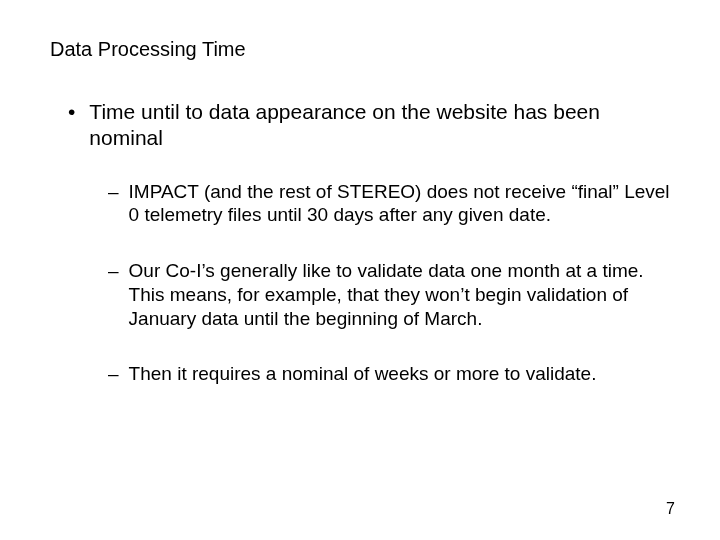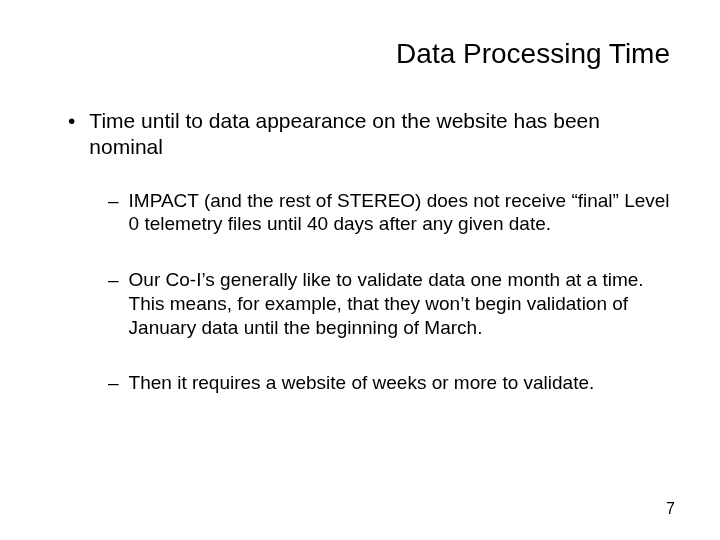--- a/index.html
+++ b/index.html
@@ -10,22 +10,22 @@
     body {
       width: 720px;
       height: 540px;
       background: #ffffff;
       font-family: Arial, Helvetica, sans-serif;
       color: #000000;
       position: relative;
       padding: 30px 50px 20px 50px;
     }
     .slide-title {
-      text-align: right;
-      font-size: 28px;
+      text-align: left;
+      font-size: 20px;
       font-weight: normal;
       margin-bottom: 38px;
       margin-top: 8px;
     }
     .bullet-level-1 {
       display: flex;
       align-items: flex-start;
       font-size: 21px;
       line-height: 1.25;
       margin-left: 18px;
@@ -62,26 +62,26 @@
 
 <h1 class="slide-title">Data Processing Time</h1>
 
 <div class="bullet-level-1">
   <span class="bullet-mark">•</span>
   <span class="bullet-text">Time until to data appearance on the website has been nominal</span>
 </div>
 
 <div class="bullet-level-2">
   <span class="bullet-mark">–</span>
-  <span class="bullet-text">IMPACT (and the rest of STEREO) does not receive “final” Level 0 telemetry files until 40 days after any given date.</span>
+  <span class="bullet-text">IMPACT (and the rest of STEREO) does not receive “final” Level 0 telemetry files until 30 days after any given date.</span>
 </div>
 
 <div class="bullet-level-2">
   <span class="bullet-mark">–</span>
   <span class="bullet-text">Our Co-I’s generally like to validate data one month at a time. This means, for example, that they won’t begin validation of January data until the beginning of March.</span>
 </div>
 
 <div class="bullet-level-2">
   <span class="bullet-mark">–</span>
-  <span class="bullet-text">Then it requires a website of weeks or more to validate.</span>
+  <span class="bullet-text">Then it requires a nominal of weeks or more to validate.</span>
 </div>
 
 <div class="page-number">7</div>
 
 </body></html>

